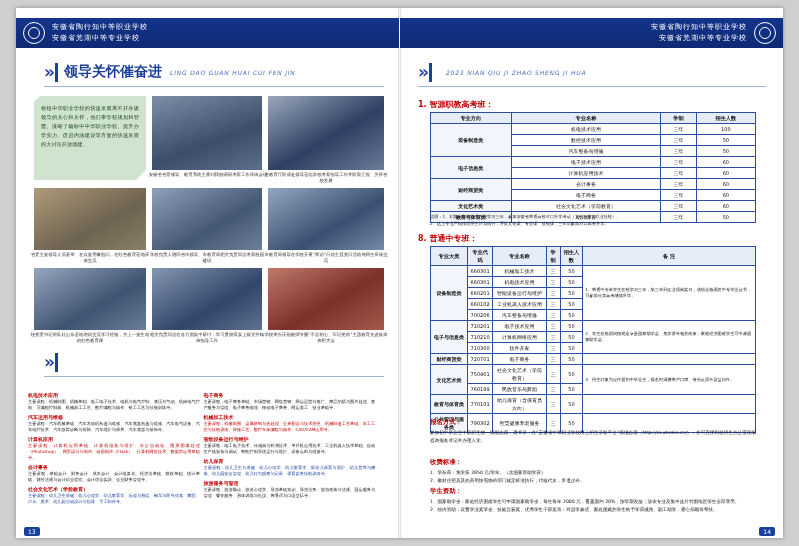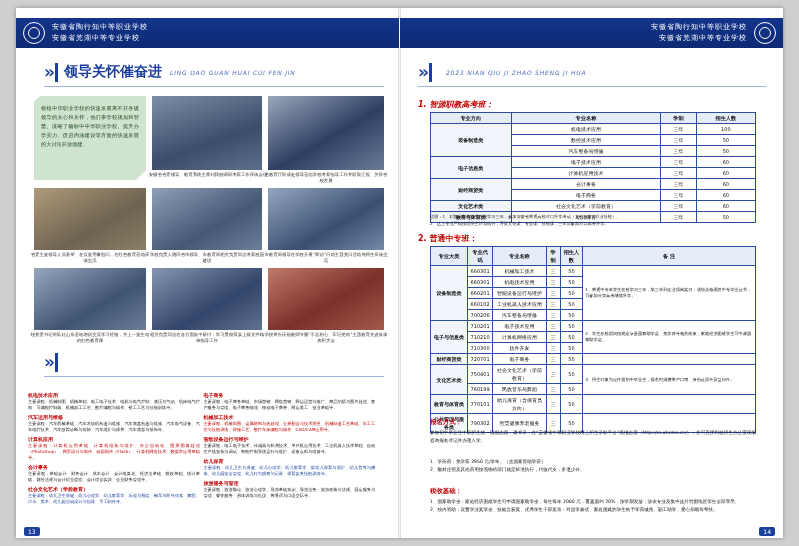--- a/index.html
+++ b/index.html
@@ -165,21 +165,21 @@
     <span class="n">13</span>
   </div>
 
   <div class="sec-title" style="left:418px;top:62px;">
     <span class="arrows">»</span>
     <span class="bar"></span>
     <span class="py">2023 NIAN QIU JI ZHAO SHENG JI HUA</span>
   </div>
   <div class="rule" style="left:418px;top:86px;width:348px;"></div>
 
-  <div class="rsec" style="left:418px;top:99px;font-style:italic;">1. 智源职教高考班：</div>
+  <div class="rsec" style="left:418px;top:99px;">1. 智源职教高考班：</div>
   <table class="t" id="table1" style="left:430px;top:112px;width:326px;">
       <tbody>
         <tr>
           <th>专业方向</th>
           <th>专业名称</th>
           <th>学制</th>
           <th>招生人数</th>
         </tr>
         <tr>
           <td class="grp" rowspan="3">装备制造类</td>
@@ -231,21 +231,21 @@
           <td>三年</td>
           <td>50</td>
         </tr>
       </tbody>
     </table>
   <div class="tnote" id="t1notes" style="left:430px;top:214px;width:326px;">
       <div>说明：1、职教高考班学生在校学习三年，参加安徽省普通高校对口升学考试（文化素质+职业技能）。</div>
       <div>2、达上专业严格按照招生计划执行，开设文化课、专业课、技能课，三年后参加对口高考升学。</div>
     </div>
 
-  <div class="rsec" style="left:418px;top:233px;">2. 普通中专班：</div>
+  <div class="rsec" style="left:418px;top:233px;">8. 普通中专班：</div>
   <table class="t" id="table2" style="left:430px;top:246px;width:326px;">
       <tbody>
         <tr>
           <th>专业大类</th>
           <th>专业代码</th>
           <th>专业名称</th>
           <th>学制</th>
           <th>招生人数</th>
           <th>备 注</th>
         </tr>
@@ -340,25 +340,26 @@
           <td class="note" rowspan="1"></td>
         </tr>
       </tbody>
     </table>
 
   <div class="blk" style="left:430px;top:418px;width:326px;">
     <div class="h">报名方式：</div>
     <div class="b">参加初中毕业生中职招生统一填报志愿，请登录：在“安徽省中等职业学校网上招生录取平台”填报志愿（http://zs.ahzsks.cn/）；亦可直接到校招生办公室现场咨询报名登记并办理入学。</div>
   </div>
   <div class="blk" style="left:430px;top:458px;width:326px;">
+    <div class="h">收费标准：</div>
     <div class="b" style="white-space:pre-line;">1、学杂费：免学费 2850 元/学年。（含国家资助学费）
 2、教材住宿及其他费用按照物价部门核定标准执行，代收代支，多退少补。</div>
   </div>
   <div class="blk" style="left:430px;top:487px;width:326px;">
-    <div class="h">税收基础：</div>
+    <div class="h">学生资助：</div>
     <div class="b" style="white-space:pre-line;">1、国家助学金：家庭经济困难学生可申请国家助学金，每生每年 2000 元，覆盖面约 20%，按学期发放；涉农专业及集中连片特困地区学生全部享受。
 2、校内资助：设置学业奖学金、技能竞赛奖、优秀学生干部奖等；对品学兼优、家庭困难的学生给予学费减免、勤工助学、爱心捐助等帮扶。</div>
   </div>
 
   <div class="pnum right">
     <span class="n">14</span>
   </div>
 </div>
 
 </body></html>

